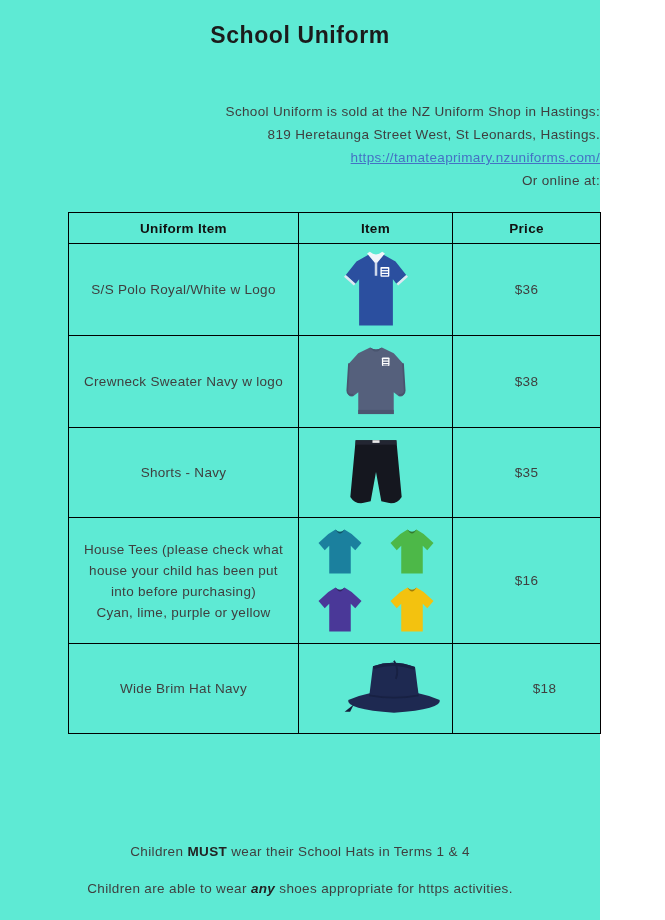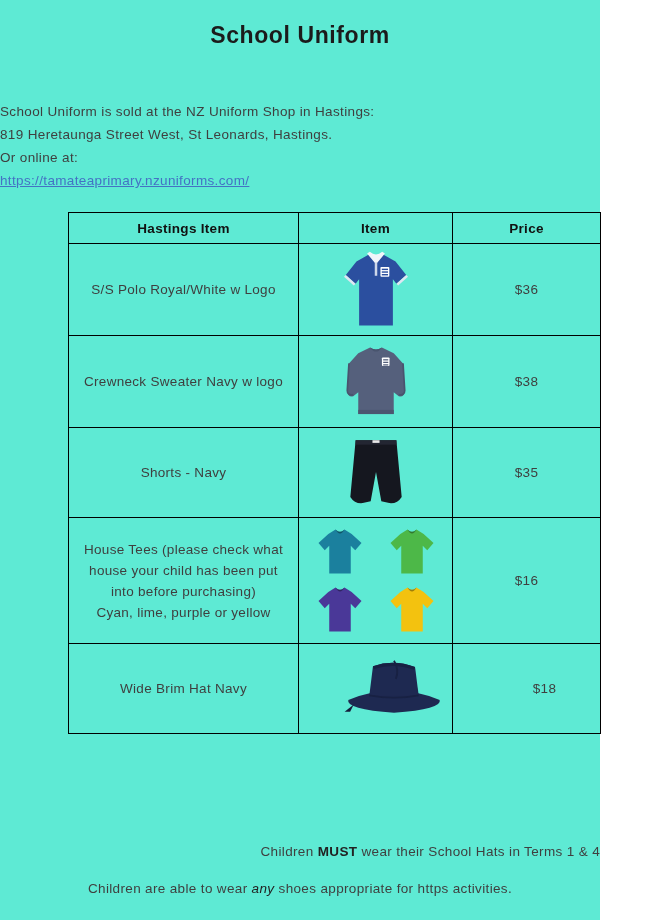--- a/index.html
+++ b/index.html
@@ -18,21 +18,21 @@
     text-align: center;
     font-size: 23px; font-weight: bold; color: #1b1b1b;
     letter-spacing: 0.6px;
   }
   .intro {
     position: absolute; top: 61px; left: 0; width: 100%;
     text-align: center; font-size: 13.5px; letter-spacing: 0.35px;
   }
   .shop-block {
     position: absolute; top: 100px; left: 0; width: 100%;
-    text-align: left; font-size: 13.5px; letter-spacing: 0.35px;
+    text-align: right; font-size: 13.5px; letter-spacing: 0.35px;
     line-height: 23px;
   }
   .shop-block a {
     text-decoration: underline;
   }
 
   table.uniform-table {
     position: absolute; top: 212px; left: 68px;
     width: 532px;
     border-collapse: collapse;
@@ -64,55 +64,55 @@
     display: grid;
     grid-template-columns: 56px 56px;
     grid-template-rows: 52px 52px;
     column-gap: 16px; row-gap: 6px;
     justify-content: center; align-content: center;
     margin: 0 auto;
   }
 
   .footer-line1 {
     position: absolute; top: 844px; left: 0; width: 100%;
-    text-align: right; font-size: 13.5px; letter-spacing: 0.35px;
+    text-align: center; font-size: 13.5px; letter-spacing: 0.35px;
   }
   .footer-line2 {
     position: absolute; top: 881px; left: 0; width: 100%;
     text-align: center; font-size: 13.5px; letter-spacing: 0.35px;
   }
   .footer-line1 b { font-weight: bold; color: #222; }
-  .footer-line2 b { font-weight: normal; font-style: italic; color: #222; }
+  .footer-line2 b { font-weight: bold; font-style: italic; color: #222; }
 </style>
 </head>
 <body>
 
 <div class="page">
 
   <h1 class="doc-title">School Uniform</h1>
 
 
   <div class="shop-block">
     <div>School Uniform is sold at the NZ Uniform Shop in Hastings:</div>
     <div>819 Heretaunga Street West, St Leonards, Hastings.</div>
-    <div>Or online at:</div>
     <div>
       <a href="#" style="color:#4472c4;">https://tamateaprimary.nzuniforms.com/</a>
     </div>
+    <div>Or online at:</div>
   </div>
 
   <table class="uniform-table">
     <colgroup>
         <col class="c1">
         <col class="c2">
         <col class="c3">
       </colgroup>
     <thead>
       <tr>
-        <th>Hastings Item</th>
+        <th>Uniform Item</th>
         <th>Item</th>
         <th>Price</th>
       </tr>
     </thead>
     <tbody>
 
       <tr class="row-polo">
         <td class="label-cell">S/S Polo Royal/White w Logo</td>
         <td>
           <div class="img-wrap">

